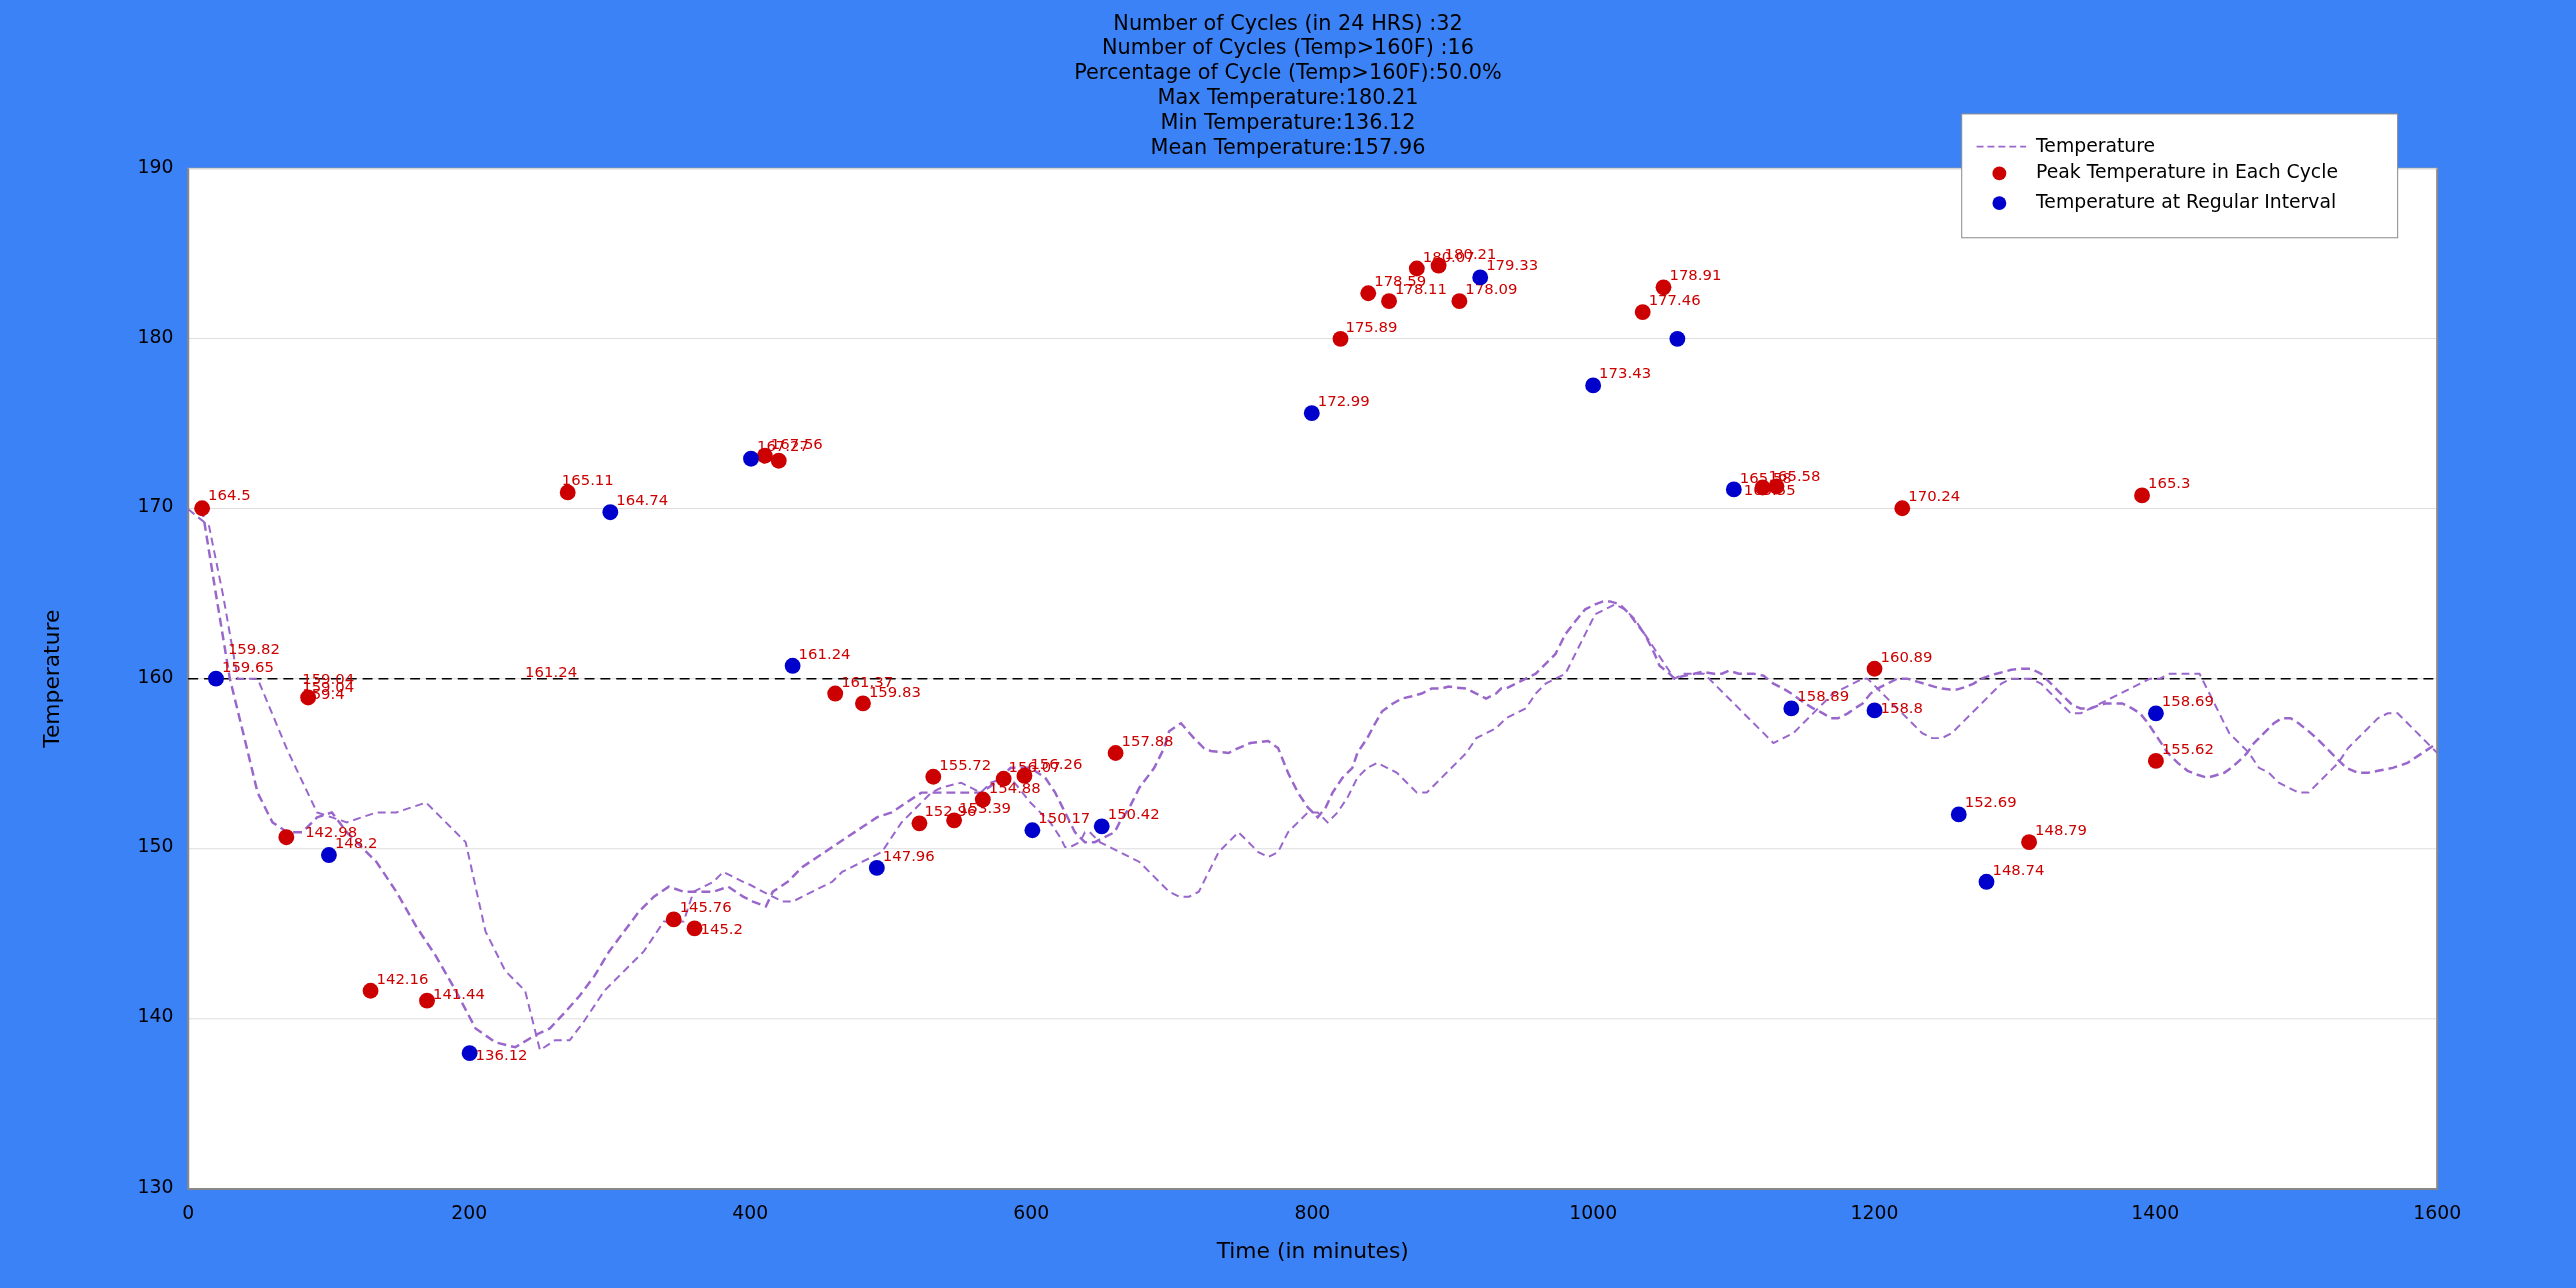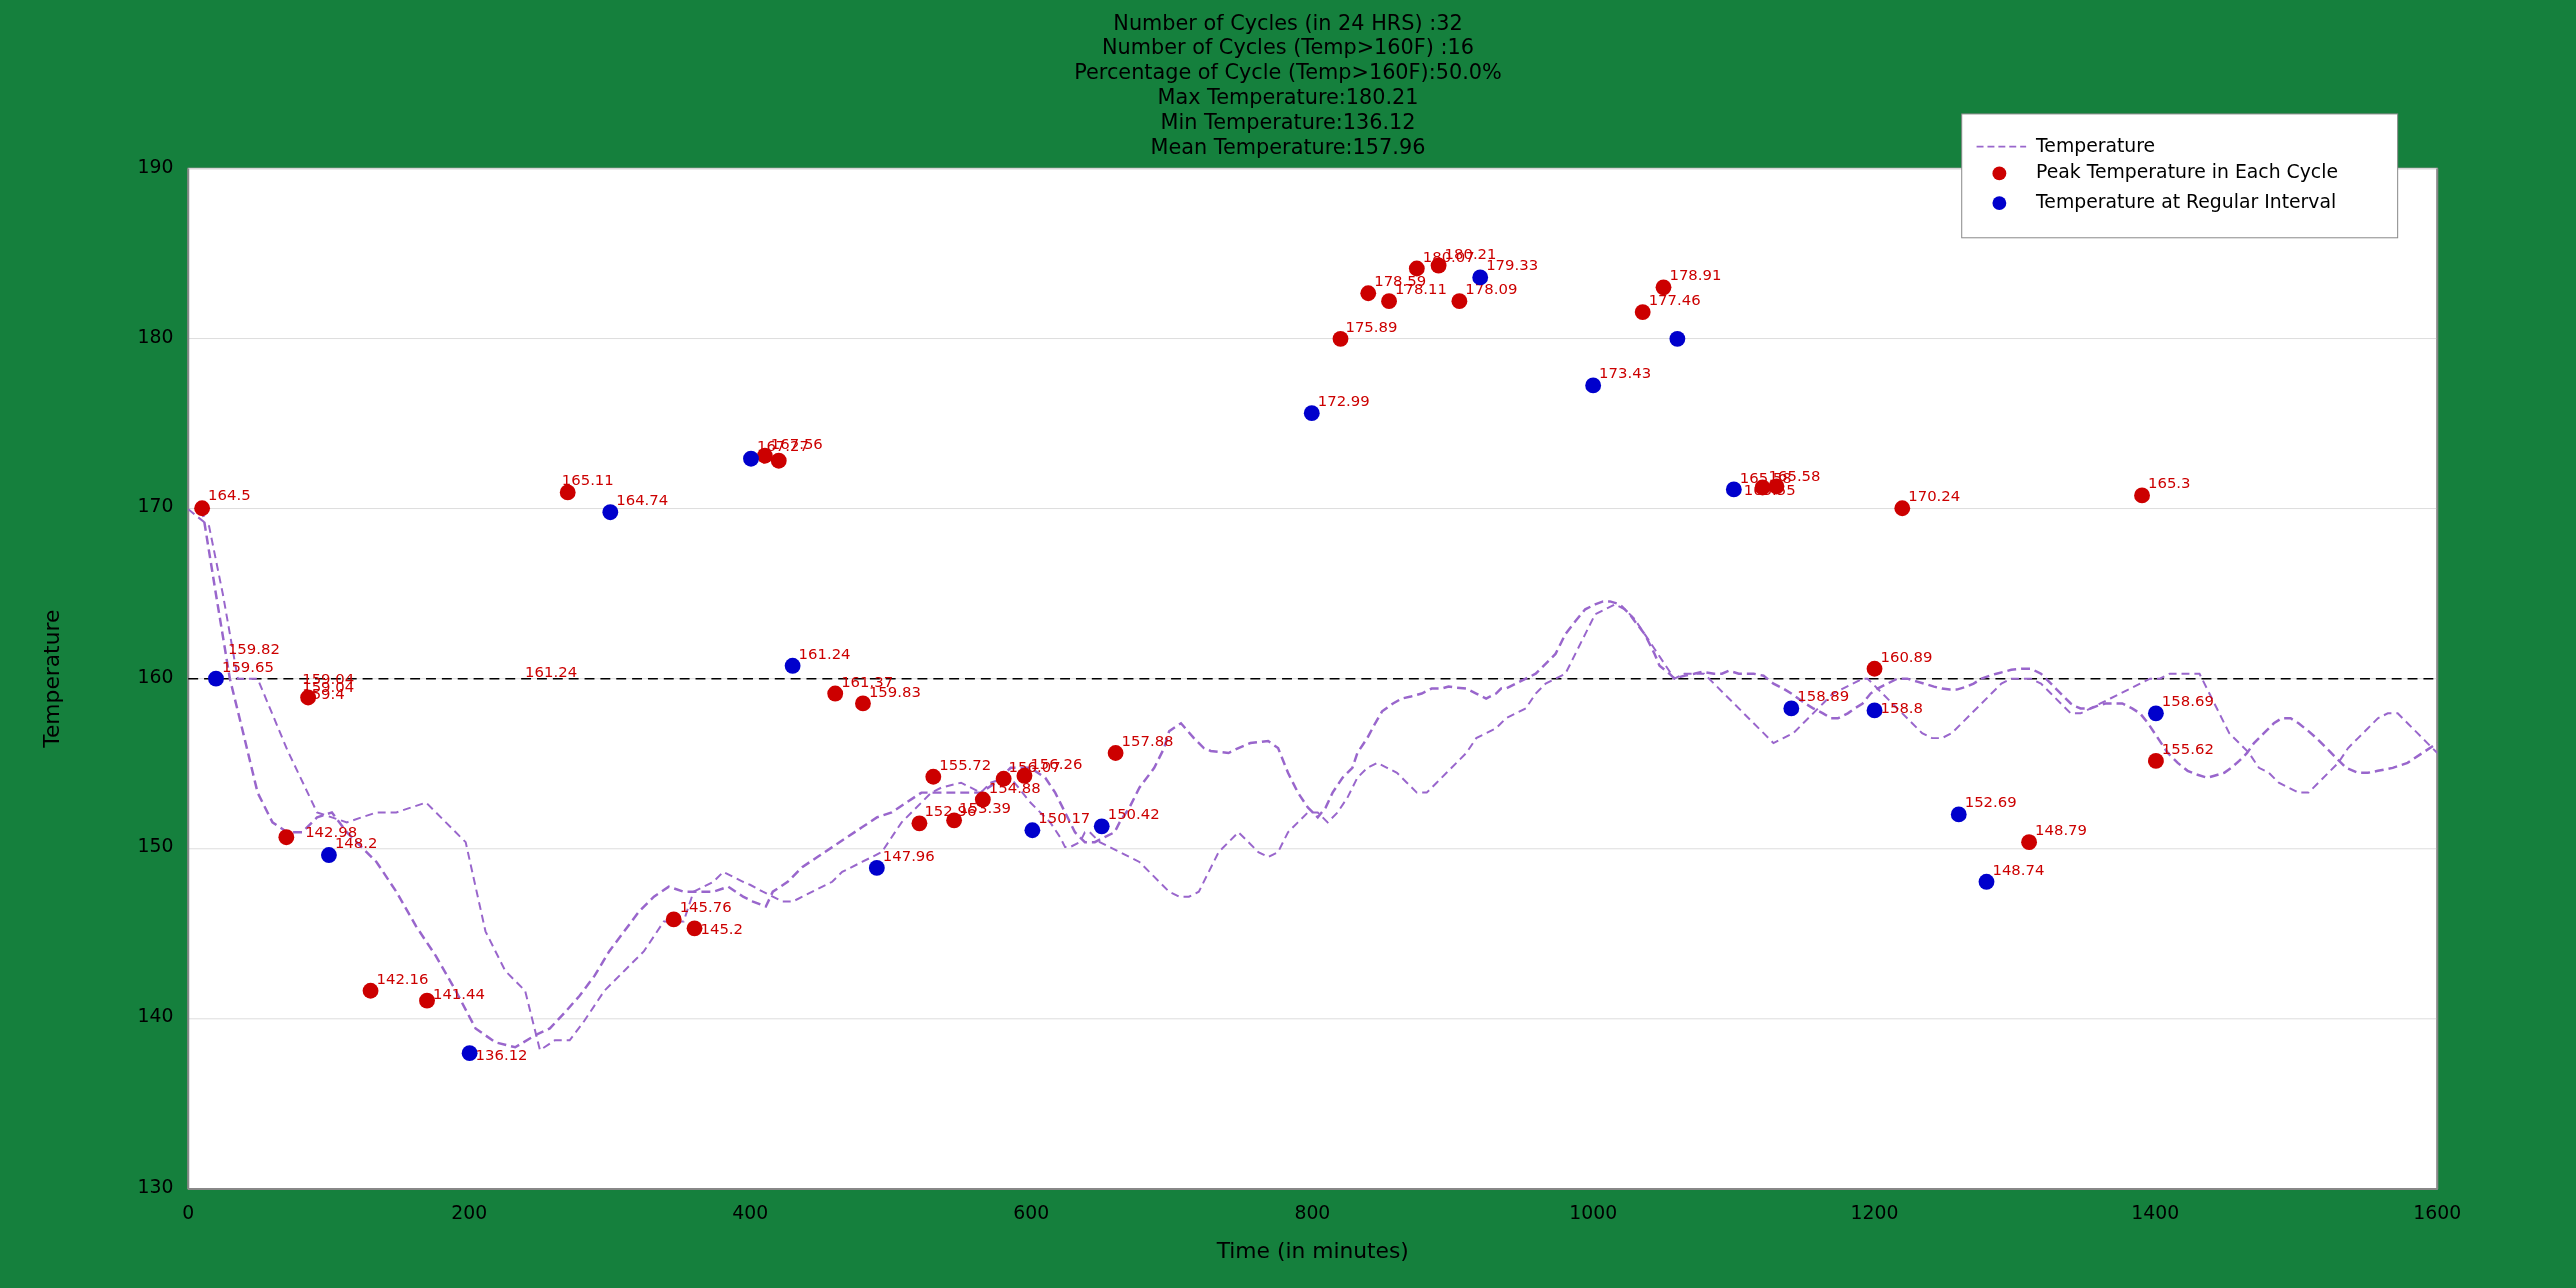--- a/index.html
+++ b/index.html
@@ -7,21 +7,21 @@
       background: #fff;
       font-family: 'DejaVu Sans', Arial, sans-serif;
       width: 2576px;
       height: 1288px;
       overflow: hidden;
     }
     .chart-container {
       width: 2576px;
       height: 1288px;
       position: relative;
-      background: #15803d;
+      background: #3b82f6;
     }
     svg {
       width: 2576px;
       height: 1288px;
     }
   </style>
 </head>
 <body>
 
 <div class="chart-container">

